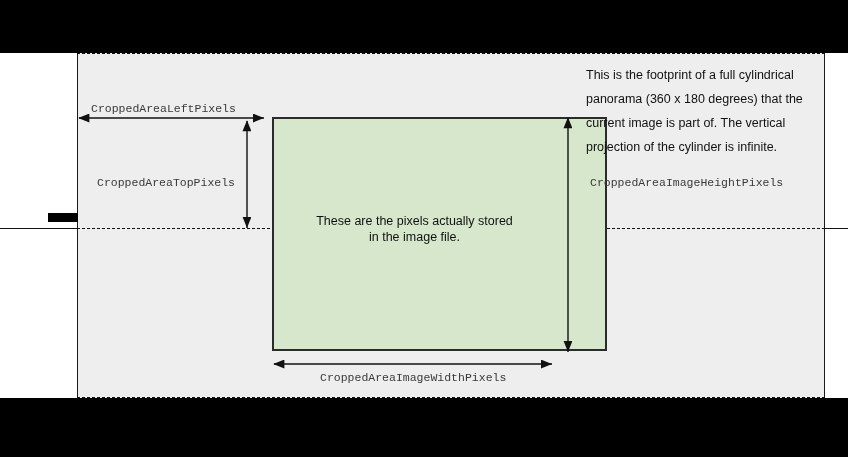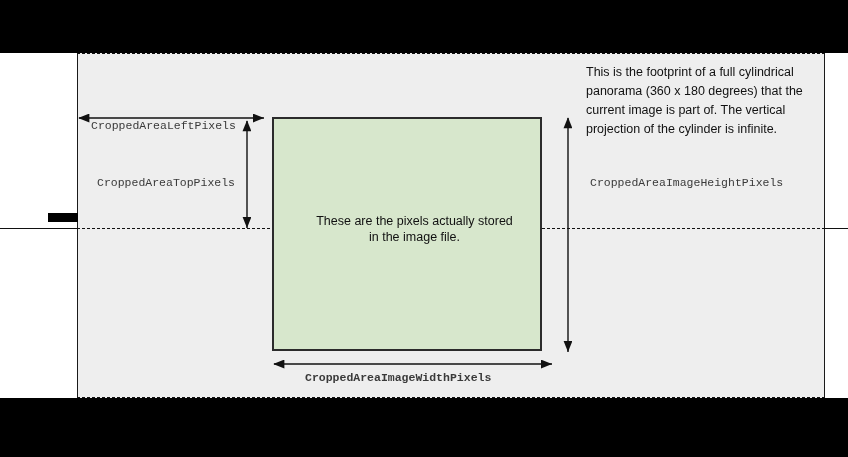--- a/index.html
+++ b/index.html
@@ -86,21 +86,21 @@
     width: 30px;
     height: 9px;
     background: #000000;
   }
 
   
   #stored-pixels-box {
     position: absolute;
     left: 272px;
     top: 117px;
-    width: 270px;
+    width: 335px;
     height: 234px;
     background: #d7e7cc;
     border: 2px solid #2b2b2b;
     box-sizing: border-box;
   }
   #stored-pixels-label {
     position: absolute;
     left: 0;
     top: 94px;
     width: 281px;
@@ -111,37 +111,37 @@
     white-space: pre-line;
   }
 
   
   #panorama-description {
     position: absolute;
     left: 586px;
     top: 63px;
     width: 244px;
     font-size: 12.5px;
-    line-height: 19px;
+    line-height: 24px;
     color: #111111;
     white-space: pre-line;
   }
 
   
   .measure-label {
     position: absolute;
     font-family: "Liberation Mono", "DejaVu Sans Mono", monospace;
     font-size: 11.5px;
     color: #3a3a3a;
     white-space: nowrap;
   }
-  #label-left-pixels   { left: 91px;  top: 119px; }
+  #label-left-pixels   { left: 91px;  top: 102px; }
   #label-top-pixels    { left: 97px;  top: 176px; text-align: right; }
   #label-height-pixels { left: 571px; top: 176px; margin-left: 19px; }
-  #label-width-pixels  { left: 305px; top: 371px; font-weight: bold; }
+  #label-width-pixels  { left: 320px; top: 371px; }
 
   
   #arrow-layer {
     position: absolute;
     left: 0;
     top: 0;
     width: 848px;
     height: 457px;
     pointer-events: none;
   }

